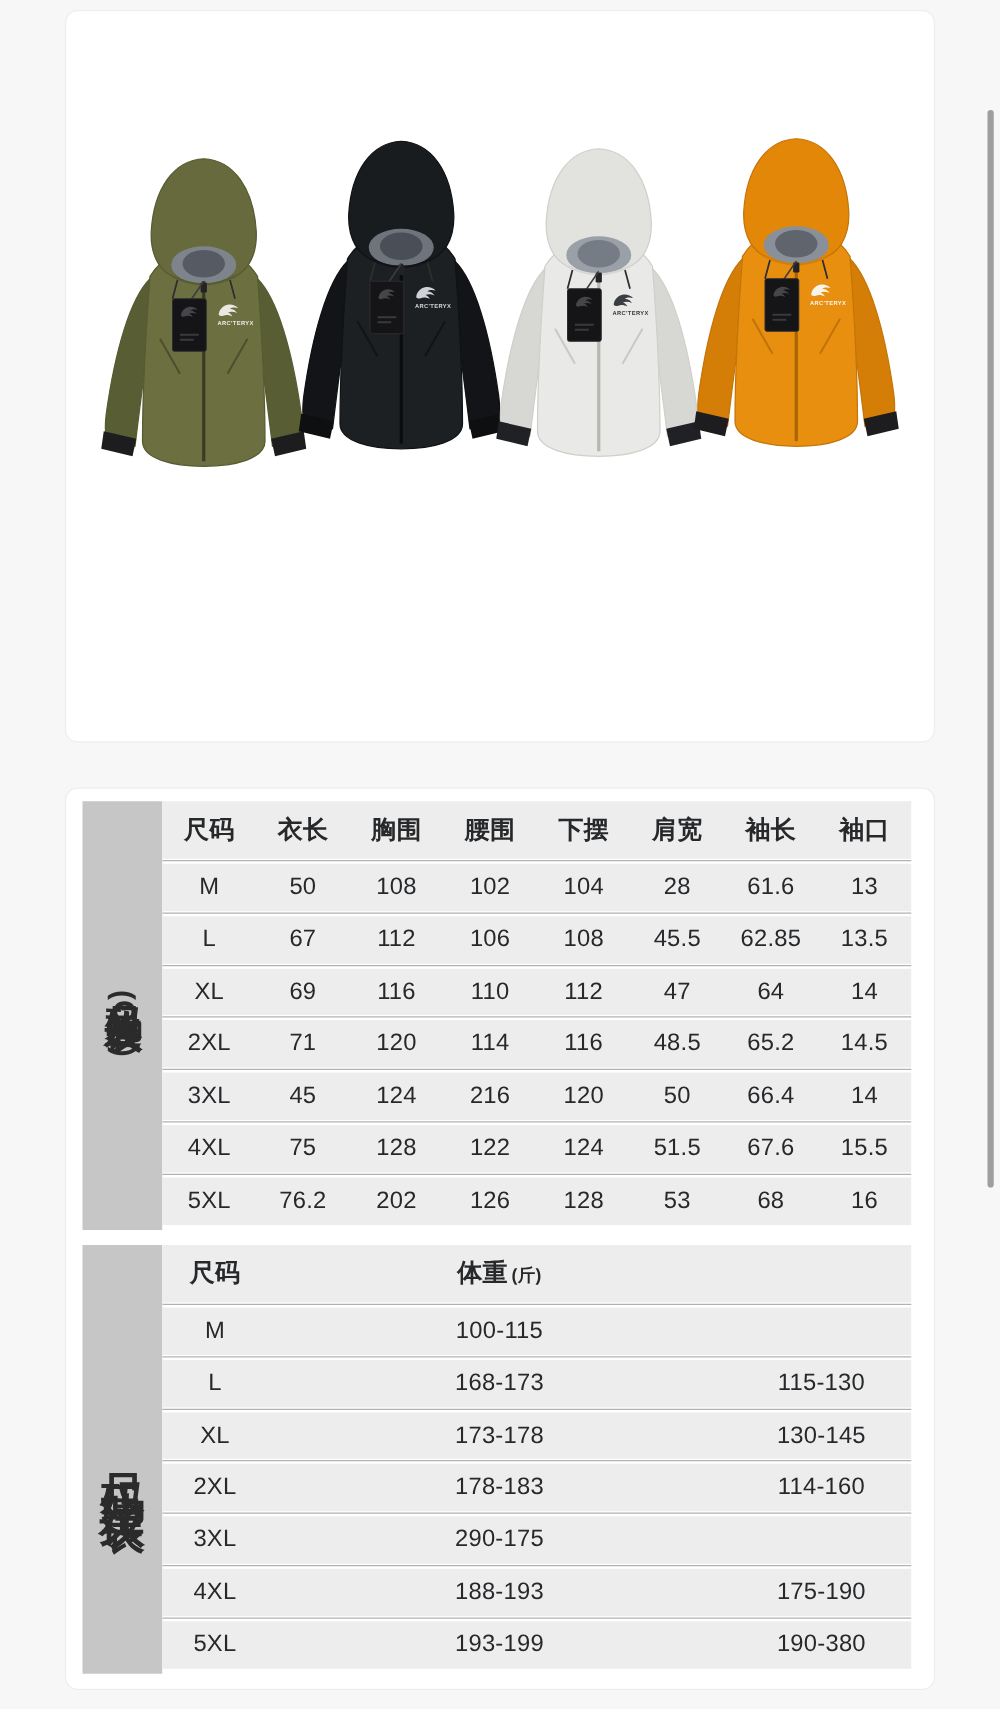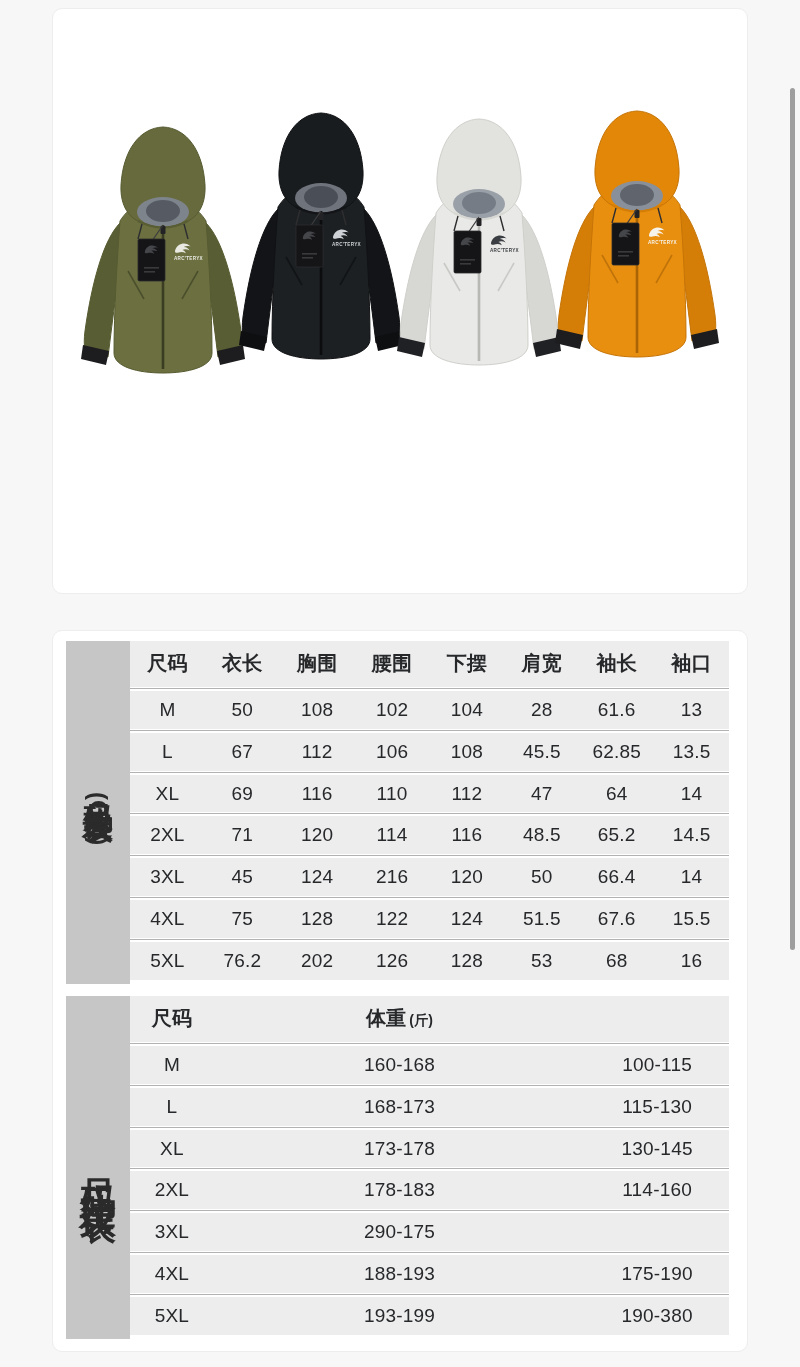--- a/index.html
+++ b/index.html
@@ -267,21 +267,20 @@
       <div class="sideband">
         <span class="vlabel big">尺码建议表</span>
       </div>
       <div class="tbody">
         <div class="trow head g3">
             <div class="tcell">尺码</div>
             <div class="tcell">体重<span class="unit-sub">(斤)</span></div>
           </div>
         <div class="trow datarow g3">
             <div class="tcell">M</div>
-            <div class="tcell">160-168</div>
             <div class="tcell">100-115</div>
           </div>
           <div class="trow datarow g3">
             <div class="tcell">L</div>
             <div class="tcell">168-173</div>
             <div class="tcell">115-130</div>
           </div>
           <div class="trow datarow g3">
             <div class="tcell">XL</div>
             <div class="tcell">173-178</div>

